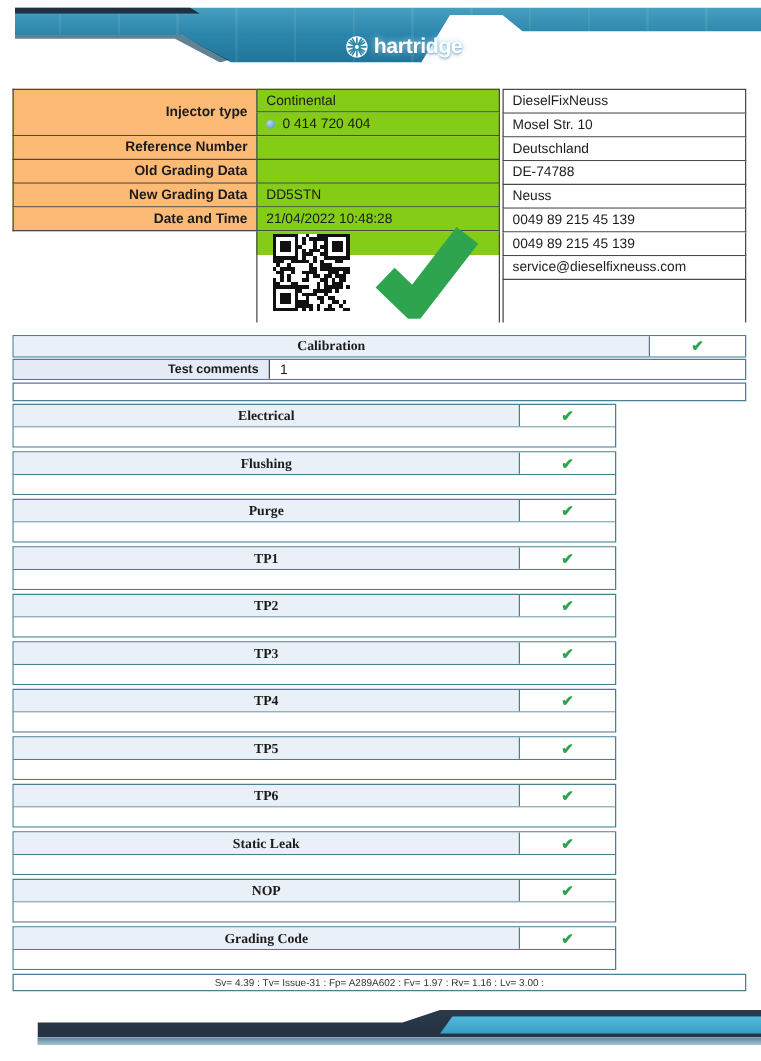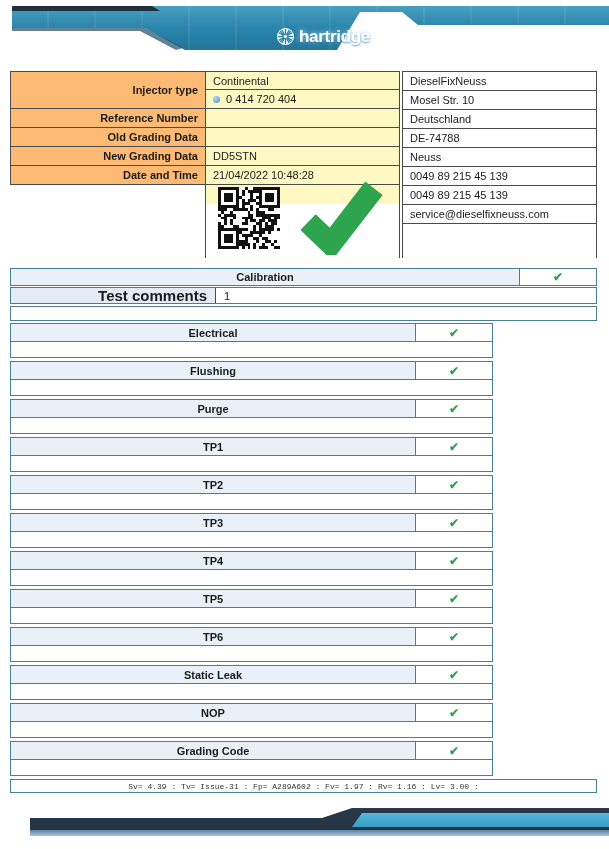--- a/index.html
+++ b/index.html
@@ -18,34 +18,34 @@
   }
   .band-topline{
     position:absolute;inset:0;background:#20303f;
     clip-path:polygon(12px 6px,152px 6px,160px 11px,12px 11px);
   }
   .band-shadow{
     position:absolute;inset:0;background:rgba(14,62,90,.65);
     clip-path:polygon(12px 28px,145px 28px,183px 48px,176px 50px,140px 31px,12px 31px);
   }
   .logo{position:absolute;left:0;right:0;top:27px;height:20px;
-    display:flex;justify-content:center;align-items:flex-start;gap:4px;padding-left:37px;}
+    display:flex;justify-content:center;align-items:flex-end;gap:4px;padding-left:37px;}
   .logo-text{
     color:#fff;font-weight:bold;font-size:17px;letter-spacing:-0.3px;
     text-shadow:0 0 5px rgba(170,230,255,.95),0 1px 2px rgba(0,40,70,.6);
   }
   
   .left-table{
     position:absolute;left:10px;top:71px;width:390px;
     display:grid;grid-template-columns:195px 195px;grid-auto-rows:19px;
   }
   .cell{box-sizing:border-box;font-size:11px;border-bottom:1px solid #4a4a4a;}
   .lbl{grid-column:1;background:#fdba74;font-weight:bold;display:flex;align-items:center;
        justify-content:flex-end;padding-right:7px;border-left:1px solid #4a4a4a;}
-  .val{grid-column:2;background:#fef9c3;display:flex;align-items:center;padding-left:7px;
+  .val{grid-column:2;background:#84cc16;display:flex;align-items:center;padding-left:7px;
        border-left:1px solid #4a4a4a;border-right:1px solid #4a4a4a;}
   .bt{border-top:1px solid #4a4a4a;}
   .r1{grid-row:1}.r2{grid-row:2}.r3{grid-row:3}.r4{grid-row:4}.r5{grid-row:5}.r6{grid-row:6}.r7{grid-row:7}
   .injector-lbl{grid-row:1/3;}
   .qrcell{border-bottom:none;}
   .bullet{width:7px;height:7px;border-radius:50%;margin-right:6px;flex:0 0 auto;
     background:radial-gradient(circle at 35% 30%,#b9d7f0,#69a4d9 70%);}
   .ext-mid{position:absolute;left:205px;top:204px;width:195px;height:54px;box-sizing:border-box;
     border-left:1px solid #4a4a4a;border-right:1px solid #4a4a4a;}
   .right-table{position:absolute;left:402px;top:71px;width:195px;box-sizing:border-box;
@@ -54,35 +54,35 @@
     font-size:11px;border-left:1px solid #4a4a4a;border-right:1px solid #4a4a4a;border-bottom:1px solid #4a4a4a;background:#fff;}
   .ext-right{position:absolute;left:402px;top:224px;width:195px;height:34px;box-sizing:border-box;
     border-left:1px solid #4a4a4a;border-right:1px solid #4a4a4a;}
   .qr-img{position:absolute;left:218px;top:187px;width:62px;height:62px;}
   .big-check{position:absolute;left:297px;top:179px;width:88px;height:76px;}
   
   .res-box{position:absolute;left:10px;width:587px;box-sizing:border-box;
     border:1px solid #4a7f93;display:flex;}
   .cal-box{top:268px;height:18px;}
   .hdr-label-cell{flex:1;background:#eaf0f7;display:flex;align-items:center;justify-content:center;}
-  .hdr-label{font-size:11px;font-weight:bold;}
+  .hdr-label{font-size:11px;font-weight:bold;font-family:Liberation Serif, serif;}
   .check-cell{width:77px;box-sizing:border-box;border-left:1px solid #4a7f93;background:#fff;
     display:flex;align-items:center;justify-content:center;}
   .small-check{color:#2ea44f;font-size:12px;font-weight:bold;line-height:1;}
   .tc-box{top:287px;height:17px;}
-  .tc-label{width:205px;box-sizing:border-box;background:#e4ebf4;font-weight:bold;font-size:15px;
+  .tc-label{width:205px;box-sizing:border-box;background:#e4ebf4;font-weight:bold;font-size:10px;
     display:flex;align-items:center;justify-content:flex-end;padding-right:8px;border-right:1px solid #4a4a4a;}
   .tc-value{flex:1;background:#fff;font-size:11px;display:flex;align-items:center;padding-left:8px;}
   .empty-box{top:306px;height:15px;background:#fff;}
   .sections{position:absolute;left:10px;top:323px;width:483px;}
   .section-box{box-sizing:border-box;height:35px;margin-bottom:3px;border:1px solid #4a7f93;
     display:flex;flex-direction:column;background:#fff;}
   .section-header{height:17px;display:flex;border-bottom:1px solid #4a7f93;}
   .section-empty{flex:1;background:#fff;}
-  .footer-box{top:779px;height:14px;background:#fff;align-items:center;justify-content:center;font-family:Liberation Mono, monospace;}
+  .footer-box{top:779px;height:14px;background:#fff;align-items:center;justify-content:center;}
   .footer-text{font-size:8px;color:#333;white-space:nowrap;}
   
   .bottom-banner{position:absolute;left:0;top:805px;width:609px;height:44px;}
   .bb-navy{position:absolute;inset:0;background:linear-gradient(180deg,#2b3a4c,#1f2c3b);
     clip-path:polygon(30px 13px,322px 13px,352px 3px,609px 3px,609px 25px,30px 25px);}
   .bb-cyan{position:absolute;inset:0;background:linear-gradient(180deg,#62cbea 0%,#2f93bc 60%,#1e7aa4 100%);
     clip-path:polygon(362px 8px,609px 8px,609px 22px,352px 22px);}
   .bb-steel{position:absolute;left:30px;top:25px;width:579px;height:6px;
     background:linear-gradient(180deg,#57849e,#a9c4d2);}
 </style>

